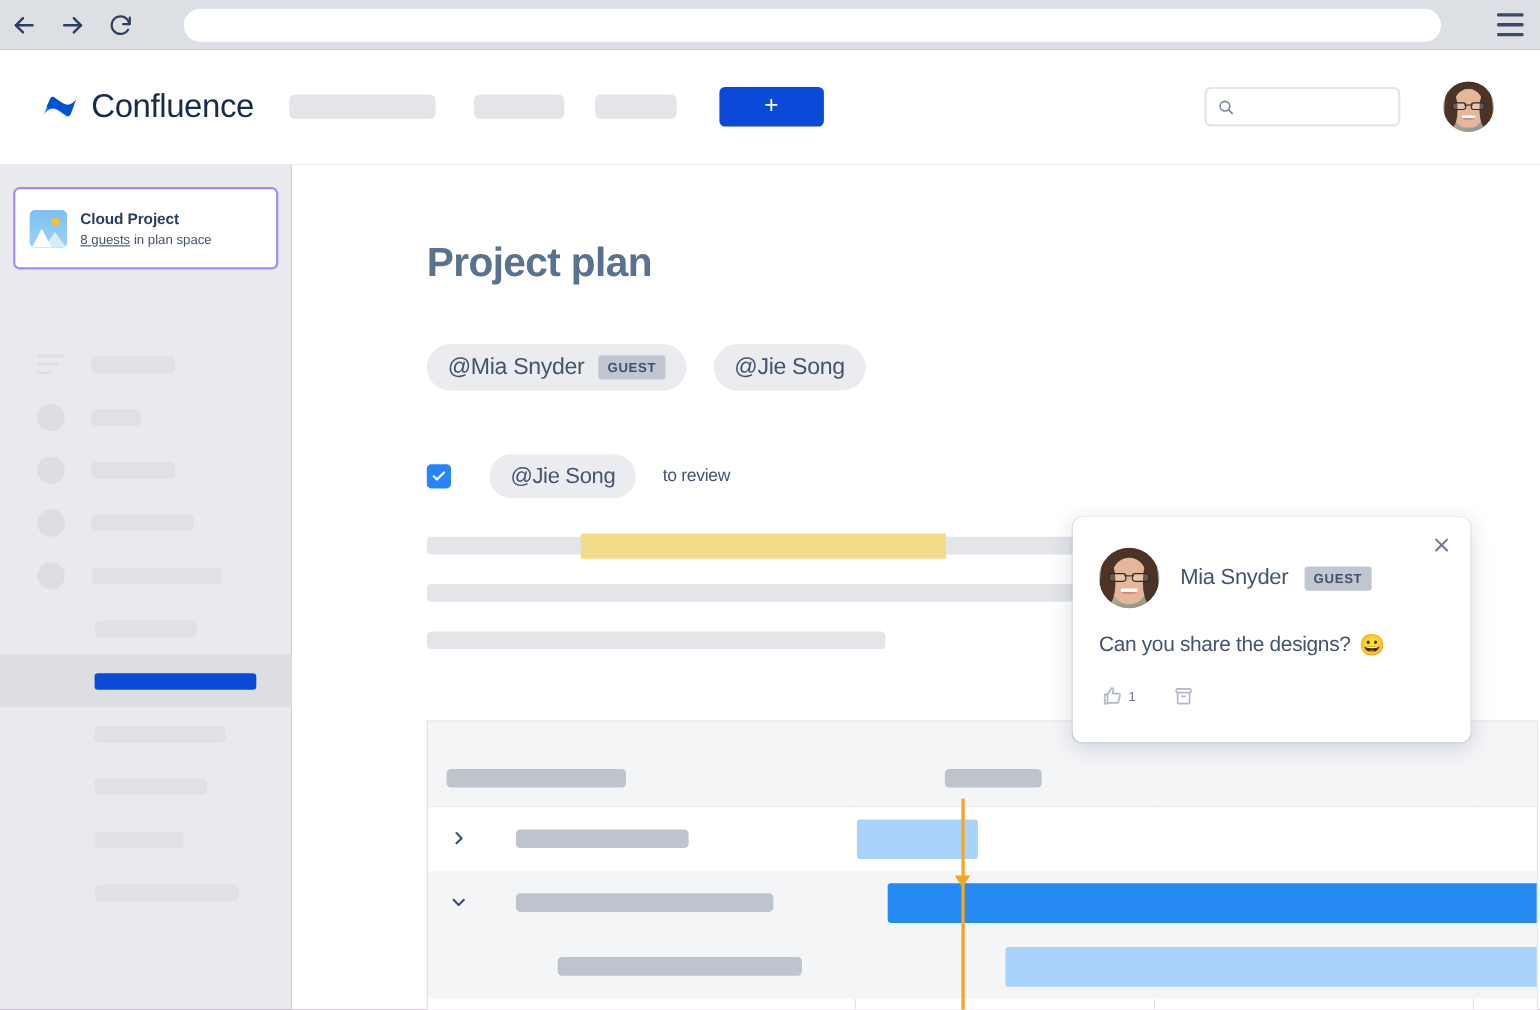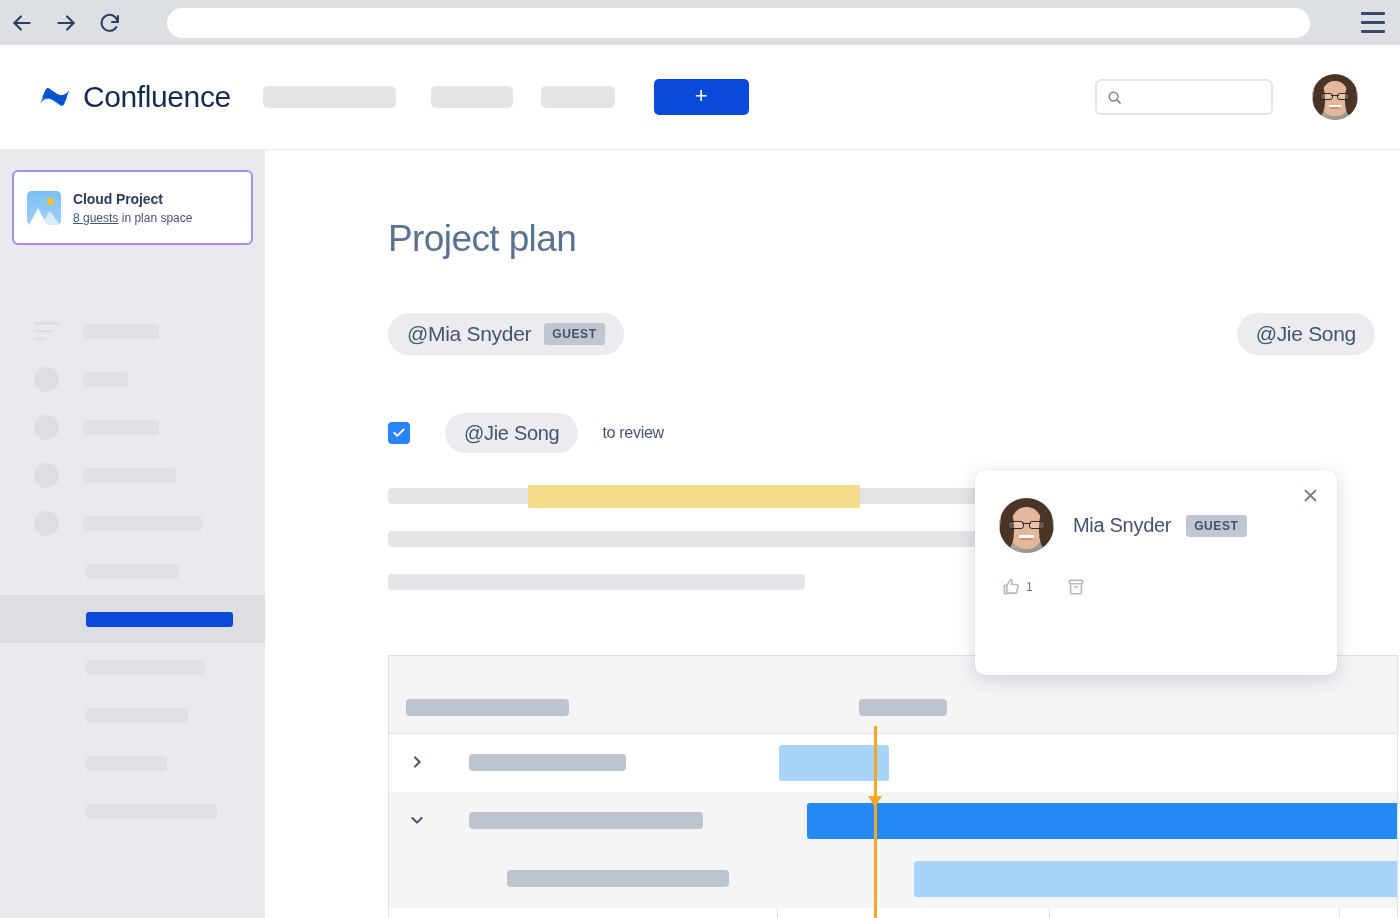--- a/index.html
+++ b/index.html
@@ -109,24 +109,24 @@
   .lines-icon i:nth-child(1) { width: 25px; }
   .lines-icon i:nth-child(2) { width: 19px; }
   .lines-icon i:nth-child(3) { width: 12px; }
   .skel-row.plain { padding-left: 86px; }
   .skel-active { height: 48px; background: #dcdee2; display: flex; align-items: center; padding-left: 86px; }
   .skel-active .bluebar { width: 147px; height: 15px; background: #0b49d8; border-radius: 3px; }
 
   
   .main { position: absolute; top: 150px; left: 265px; width: 1135px; height: 768px; background: #fff; }
   .page-title {
-    font-size: 37px; color: #5a728e; font-weight: normal;
+    font-size: 37px; color: #5a728e; font-weight: bold;
     letter-spacing: -0.6px; margin: 68px 0 0 123px;
   }
-  .mentions { display: flex; align-items: center; margin: 53px 0 0 123px; justify-content: space-between; }
+  .mentions { display: flex; align-items: center; margin: 53px 0 0 123px; }
   .mention {
     height: 42px; background: #ebecf0; border-radius: 21px;
     display: flex; align-items: center; padding: 0 19px;
     font-size: 21px; color: #44546f; letter-spacing: -0.3px; margin-right: 25px;
   }
   .guest-badge {
     background: #c1c7d0; color: #42526e; font-size: 12px; font-weight: bold;
     letter-spacing: 0.6px; border-radius: 3px; padding: 4px 8px; margin-left: 13px;
   }
 
@@ -415,20 +415,24 @@
               <div class="lens l"></div>
               <div class="lens r"></div>
             </div>
           <div class="bridge"></div>
             <div class="mouth"></div>
         </div>
       </div>
       <div class="popup-name">Mia Snyder</div>
       <div class="guest-badge">GUEST</div>
     </div>
+    <div class="popup-body">
+      <span>Can you share the designs?</span>
+      <span class="emoji">😀</span>
+    </div>
     <div class="popup-actions">
       <div class="act">
         <svg width="20" height="20" viewBox="0 0 24 24" fill="none" stroke="currentColor" stroke-width="1.9" stroke-linejoin="round">
             <path d="M7 10v10H4V10h3z"></path>
             <path d="M7 10l4.5-7c1.2 0 2 1 1.8 2.2L12.6 9H19c1 0 1.7 1 1.5 2l-1.6 7c-.2.8-.9 1.3-1.7 1.3H7"></path>
           </svg>
         <span class="cnt">1</span>
       </div>
       <div class="act second">
         <svg width="20" height="20" viewBox="0 0 24 24" fill="none" stroke="currentColor" stroke-width="1.9" stroke-linejoin="round">

